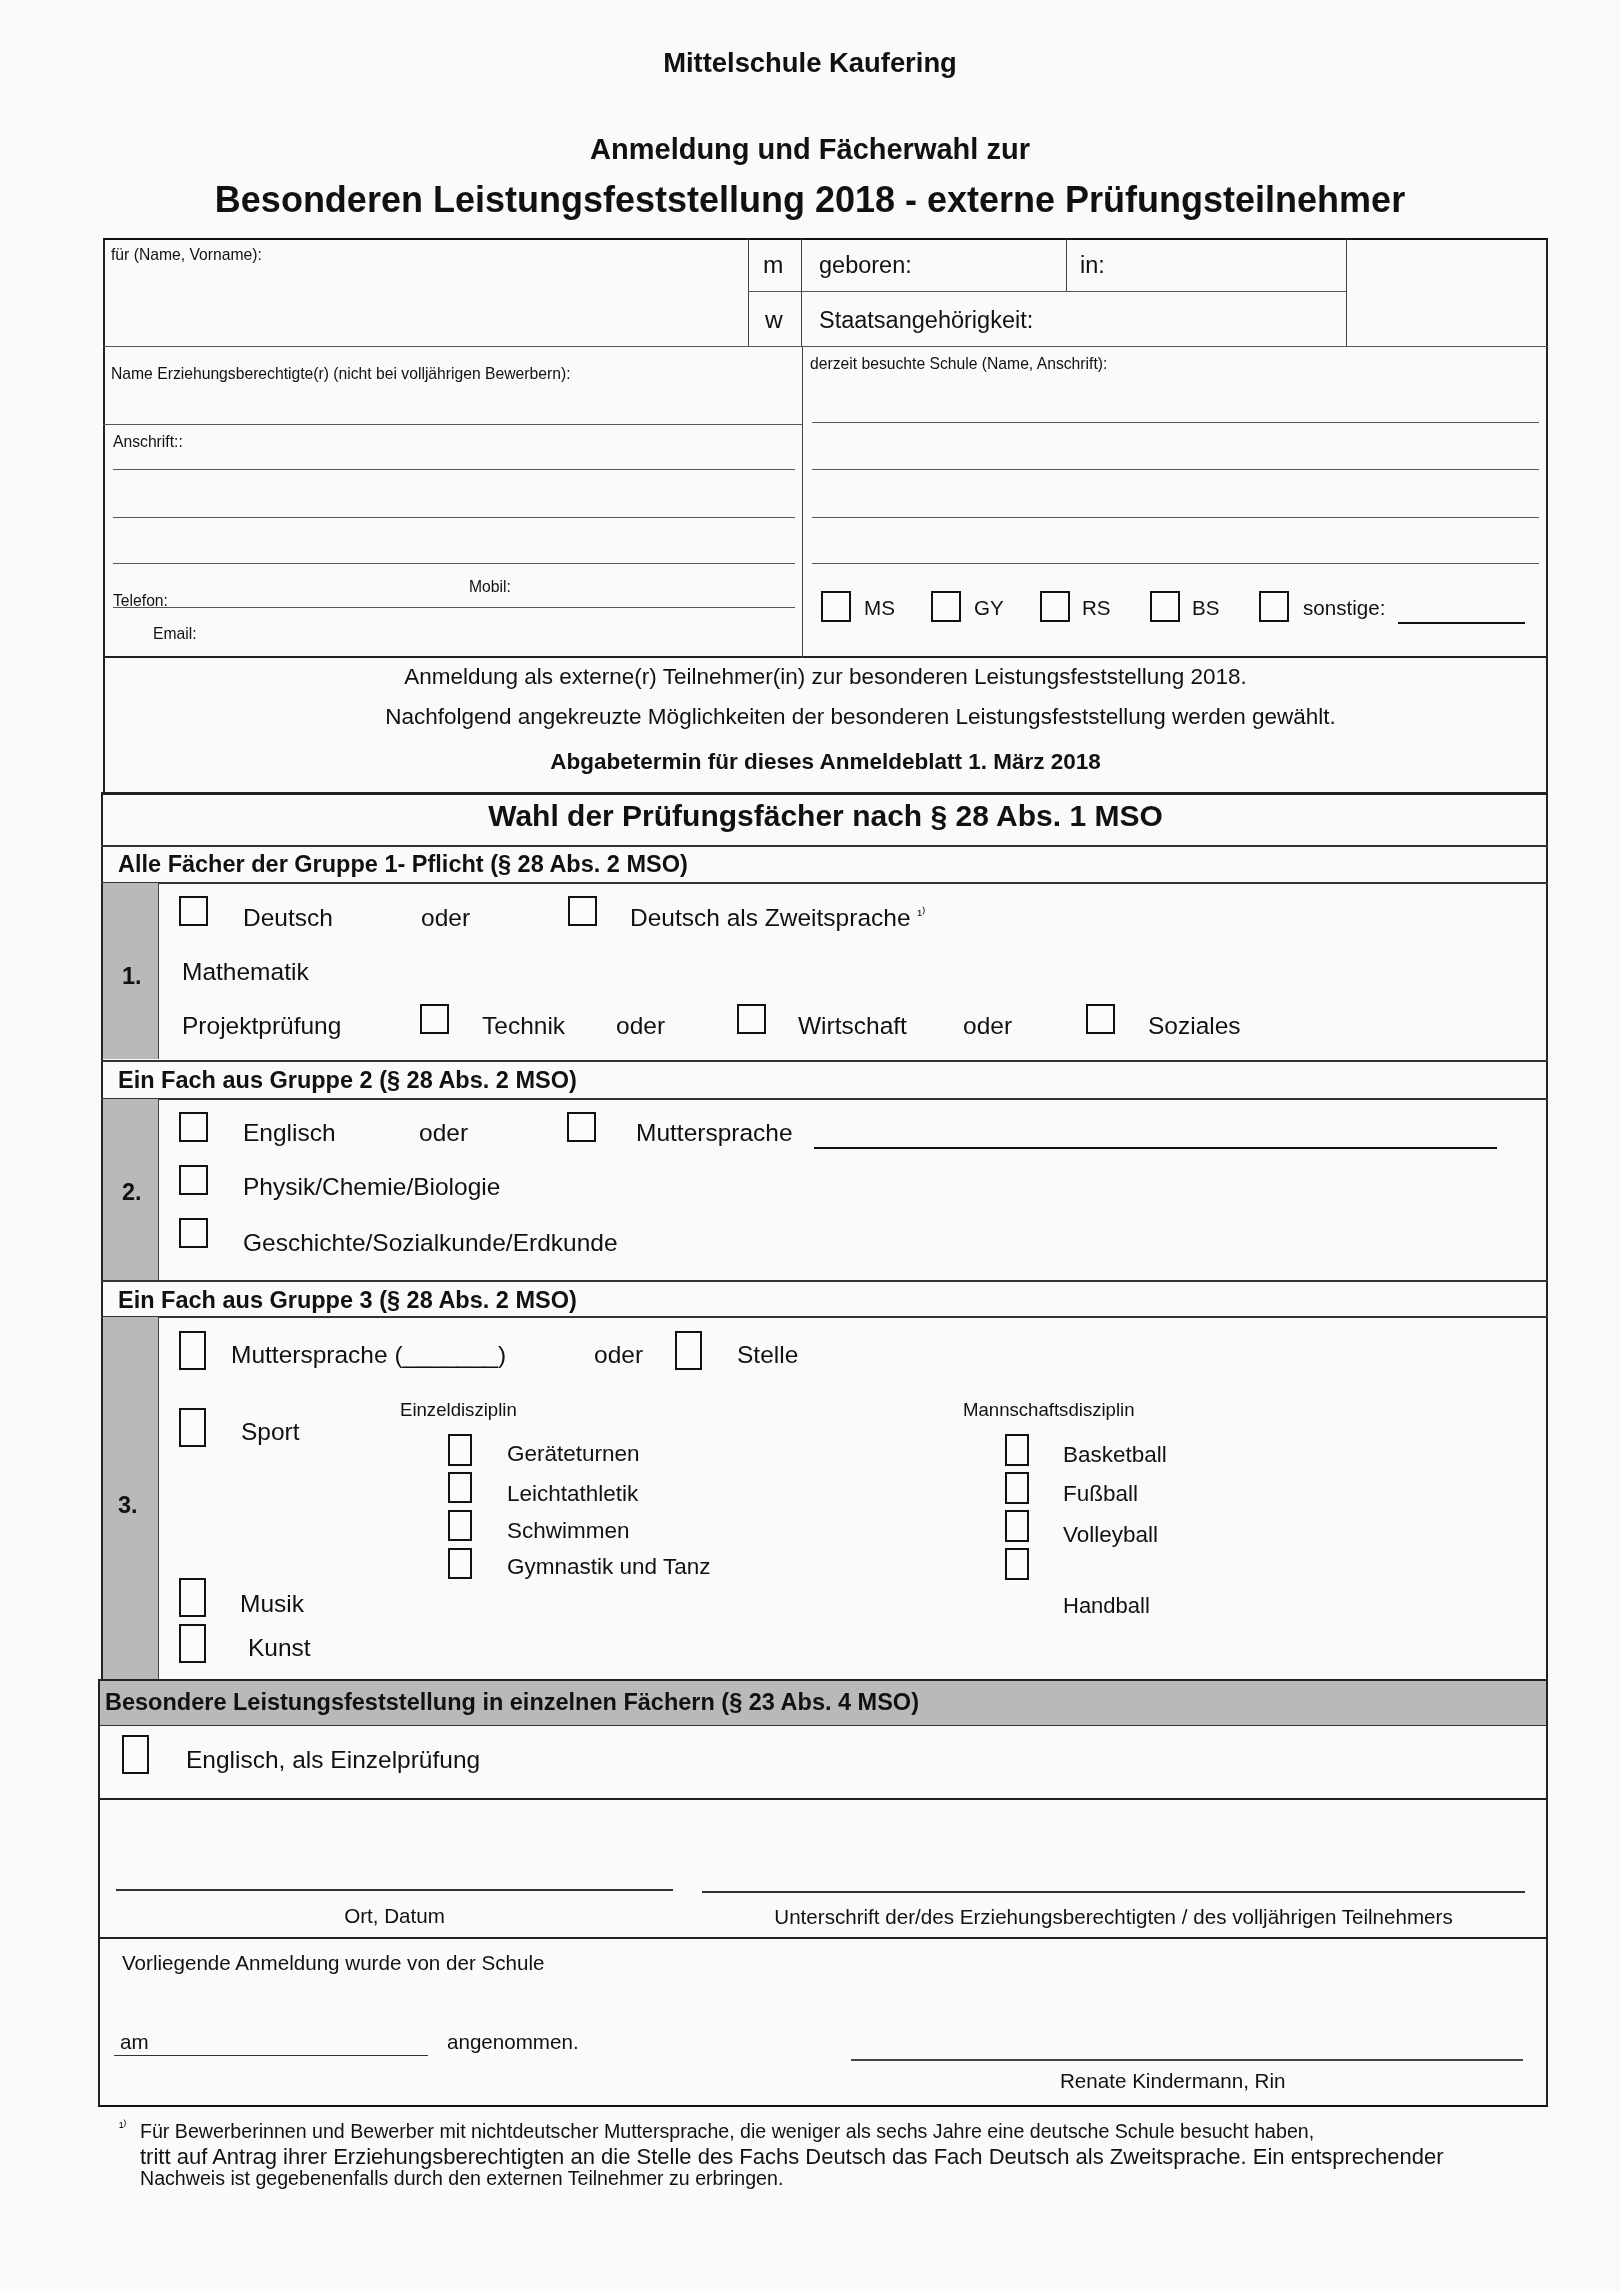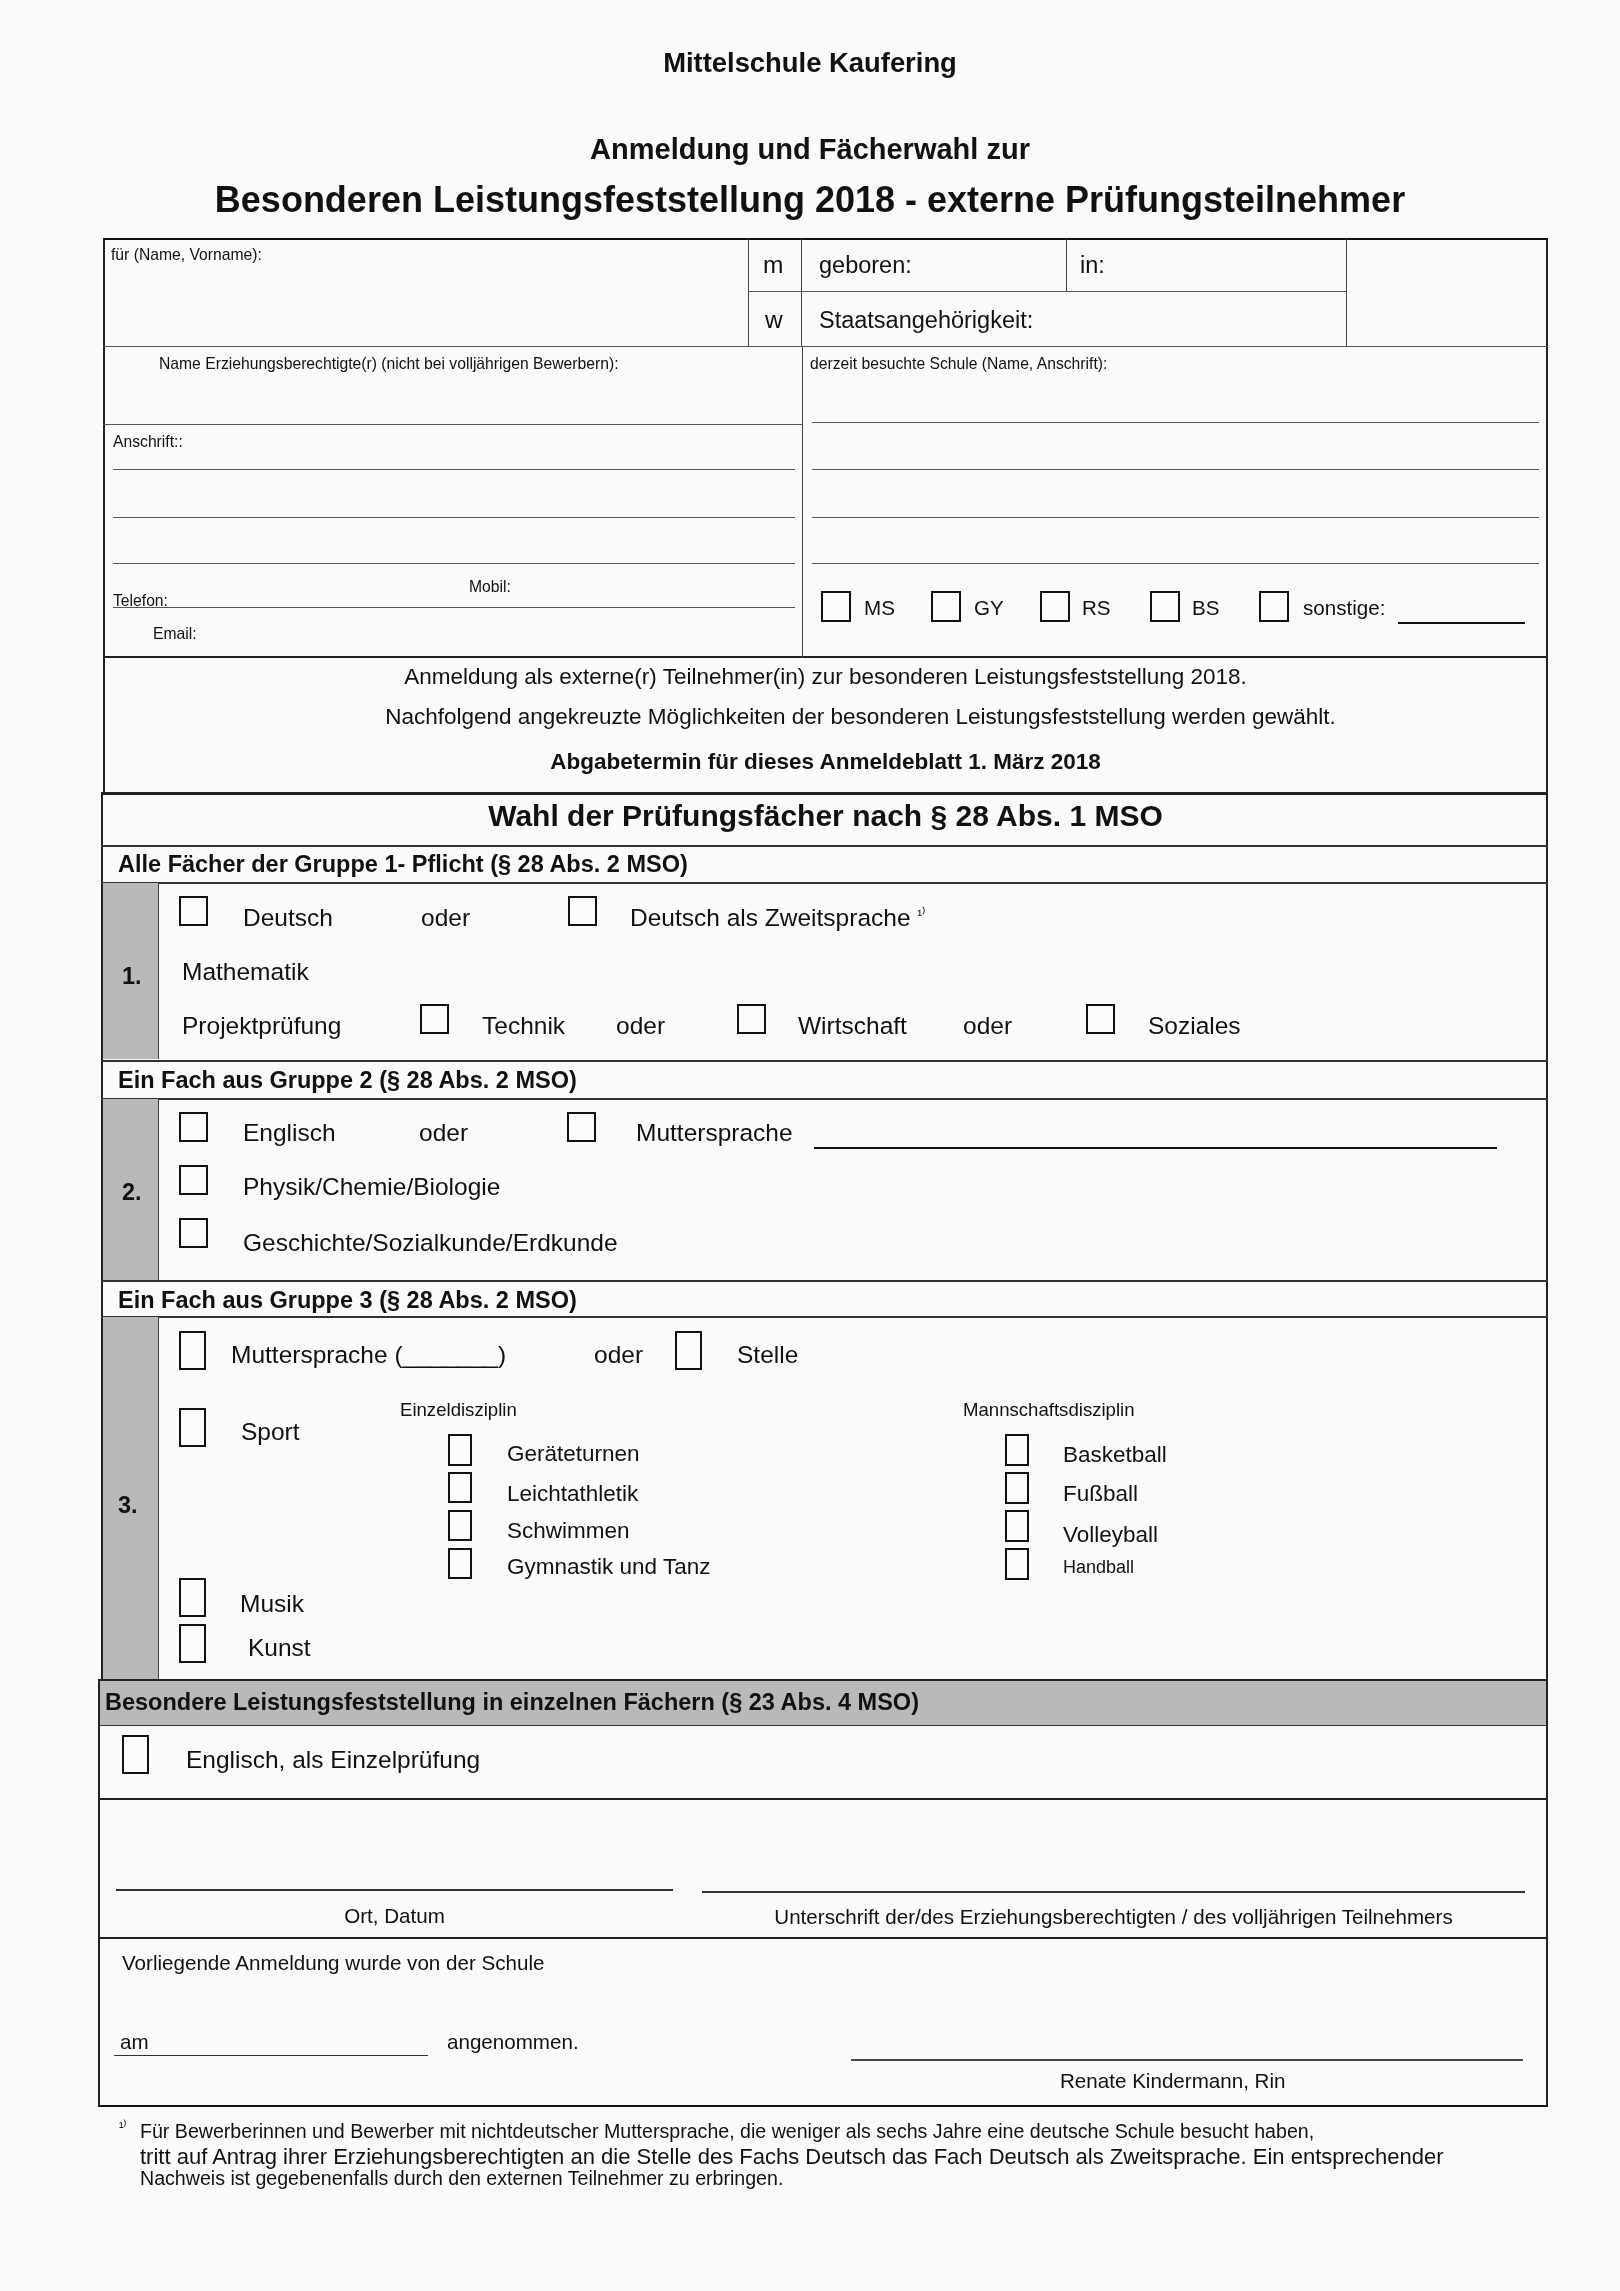--- a/index.html
+++ b/index.html
@@ -37,21 +37,21 @@
 <div class="hl1" style="left:748px;top:291px;width:598px;"></div>
 <div class="t lbl24" style="left:763px;top:251px;">m</div>
 <div class="t lbl24" style="left:765px;top:306px;">w</div>
 <div class="t lbl23" style="left:819px;top:252px;">geboren:</div>
 <div class="vl1" style="left:1066px;top:239px;height:52px;"></div>
 <div class="t lbl23" style="left:1080px;top:252px;">in:</div>
 <div class="vl1" style="left:1346px;top:239px;height:108px;"></div>
 <div class="t lbl23" style="left:819px;top:307px;">Staatsangehörigkeit:</div>
 <div class="hl1" style="left:103px;top:346px;width:1445px;"></div>
 
-<div class="t fieldlabel" style="left:111px;top:355px;margin-left:48px;">Name Erziehungsberechtigte(r) (nicht bei volljährigen Bewerbern):</div>
+<div class="t fieldlabel" style="left:111px;top:365px;">Name Erziehungsberechtigte(r) (nicht bei volljährigen Bewerbern):</div>
 <input class="line" style="left: 111px; top: 382px; width: 676px; height: 37px;">
 <div class="vl1" style="left:802px;top:346px;height:312px;"></div>
 <div class="t fieldlabel" style="left:810px;top:355px;">derzeit besuchte Schule (Name, Anschrift):</div>
 <div class="hl1" style="left:103px;top:424px;width:699px;"></div>
 
 <div class="hl1" style="left:812px;top:422px;width:727px;"></div>
 <div class="hl1" style="left:812px;top:469px;width:727px;"></div>
 <div class="hl1" style="left:812px;top:517px;width:727px;"></div>
 <div class="hl1" style="left:812px;top:563px;width:727px;"></div>
 
@@ -156,21 +156,21 @@
 <div class="cbm" style="left:448px;top:1548px;height:31px;"></div>
 <div class="t" style="left:507px;top:1554px;font-size:22.5px;">Gymnastik und Tanz</div>
 
 <div class="cbm" style="left:1005px;top:1434px;height:32px;"></div>
 <div class="t" style="left:1063px;top:1442px;font-size:22.5px;">Basketball</div>
 <div class="cbm" style="left:1005px;top:1472px;height:32px;"></div>
 <div class="t" style="left:1063px;top:1481px;font-size:22.5px;">Fußball</div>
 <div class="cbm" style="left:1005px;top:1510px;height:32px;"></div>
 <div class="t" style="left:1063px;top:1522px;font-size:22.5px;">Volleyball</div>
 <div class="cbm" style="left:1005px;top:1548px;height:32px;"></div>
-<div class="t" style="left:1063px;top:1557px;font-size:18px;">Handball</div>
+<div class="t" style="left:1063px;top:1593px;font-size:22px;">Handball</div>
 
 <div class="cbs" style="left:179px;top:1578px;height:39px;width:27.4px;"></div>
 <div class="t lbl24" style="left:240px;top:1590px;">Musik</div>
 <div class="cbs" style="left:179px;top:1624px;height:39px;width:27.4px;"></div>
 <div class="t lbl24" style="left:248px;top:1634px;">Kunst</div>
 
 <div class="abs" style="left:98px;top:1679px;width:1450px;height:428px;border:2px solid #222;border-bottom:2.9px solid #111;box-sizing:border-box;"></div>
 <div class="gray" style="left:100px;top:1681px;width:1446px;height:44px;border-bottom:1px solid #333;"></div>
 <div class="t secHead" style="left:105px;top:1689px;">Besondere Leistungsfeststellung in einzelnen Fächern (§ 23 Abs. 4 MSO)</div>
 <div class="cbs" style="left:122px;top:1735px;height:39px;width:27.4px;"></div>

